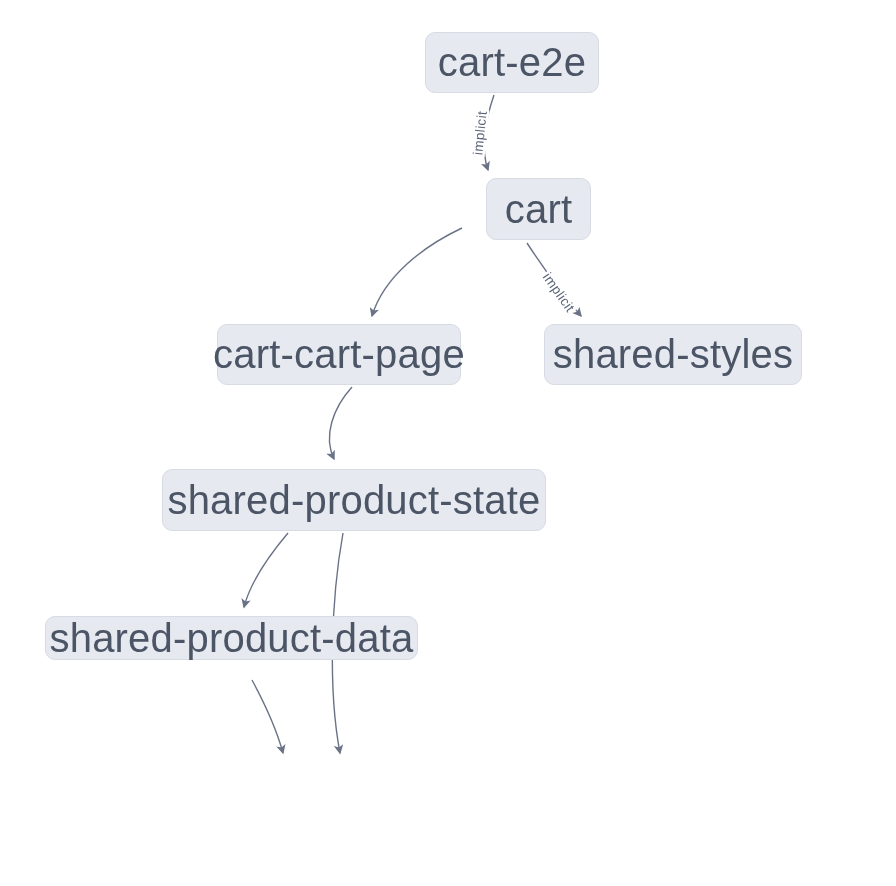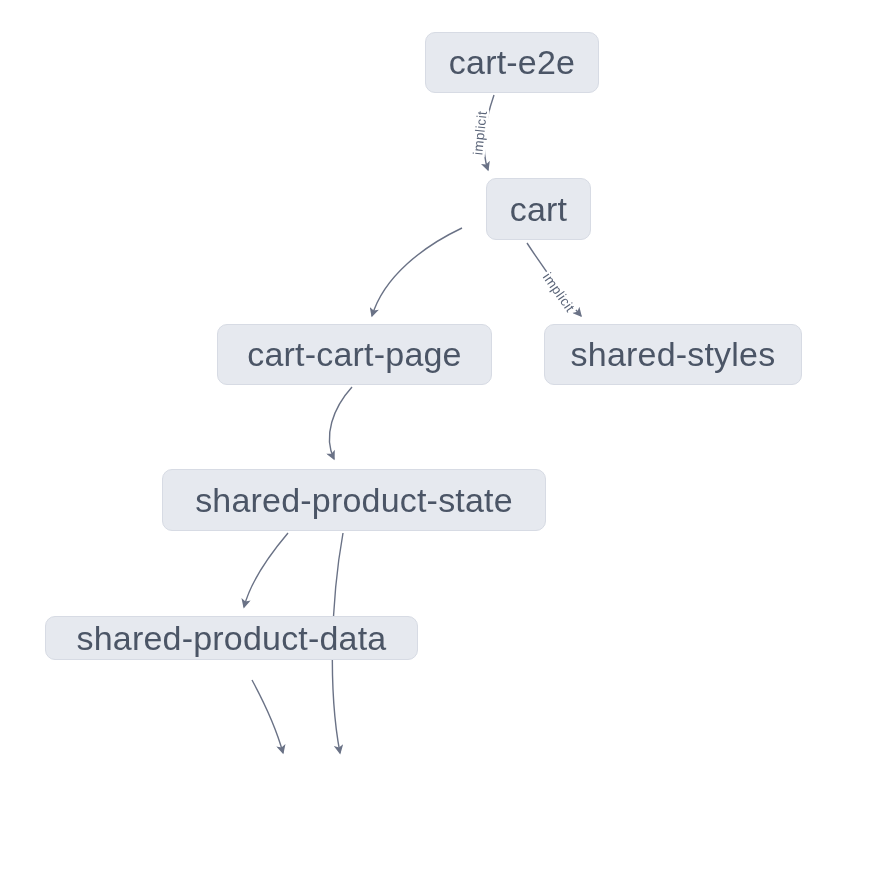--- a/index.html
+++ b/index.html
@@ -47,21 +47,21 @@
     display: flex;
     align-items: center;
     justify-content: center;
     background: var(--node-fill, #e6e9ef);
     border: 1px solid var(--node-border, #d7dbe4);
     border-radius: 10px;
     cursor: pointer;
   }
   .node-label {
     color: var(--node-text, #4b5566);
-    font-size: 34px;
+    font-size: 40px;
     letter-spacing: 0.2px;
     white-space: nowrap;
   }
 </style>
 </head>
 <body>
 
 <div class="stage">
 
   <svg class="edges" width="896" height="886" viewBox="0 0 896 886">
@@ -84,21 +84,21 @@
   </svg>
 
   <div class="node" style="left:425px; top:32px;  width:174px; height:61px;">
     <span class="node-label">cart-e2e</span>
   </div>
 
   <div class="node" style="left:463px; top:178px; width:105px; height:62px;margin-left:23px;">
     <span class="node-label">cart</span>
   </div>
 
-  <div class="node" style="left:217px; top:324px; width:275px; height:61px;">
+  <div class="node" style="left:217px; top:324px; width:244px; height:61px;">
     <span class="node-label">cart-cart-page</span>
   </div>
 
   <div class="node" style="left:162px; top:469px; width:384px; height:62px;">
     <span class="node-label">shared-product-state</span>
   </div>
 
   <div class="node" style="left:544px; top:324px; width:258px; height:61px;">
     <span class="node-label">shared-styles</span>
   </div>

